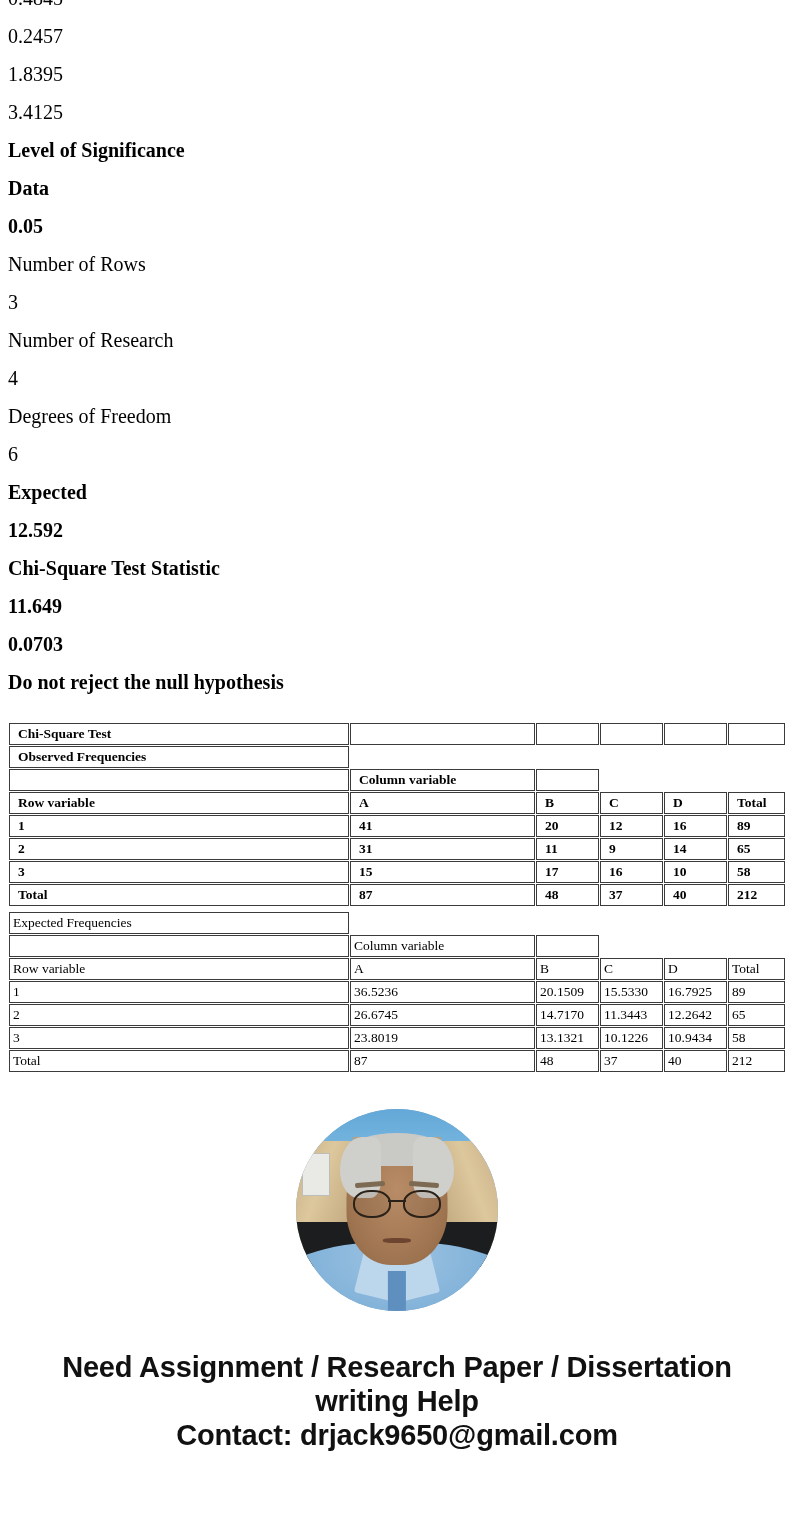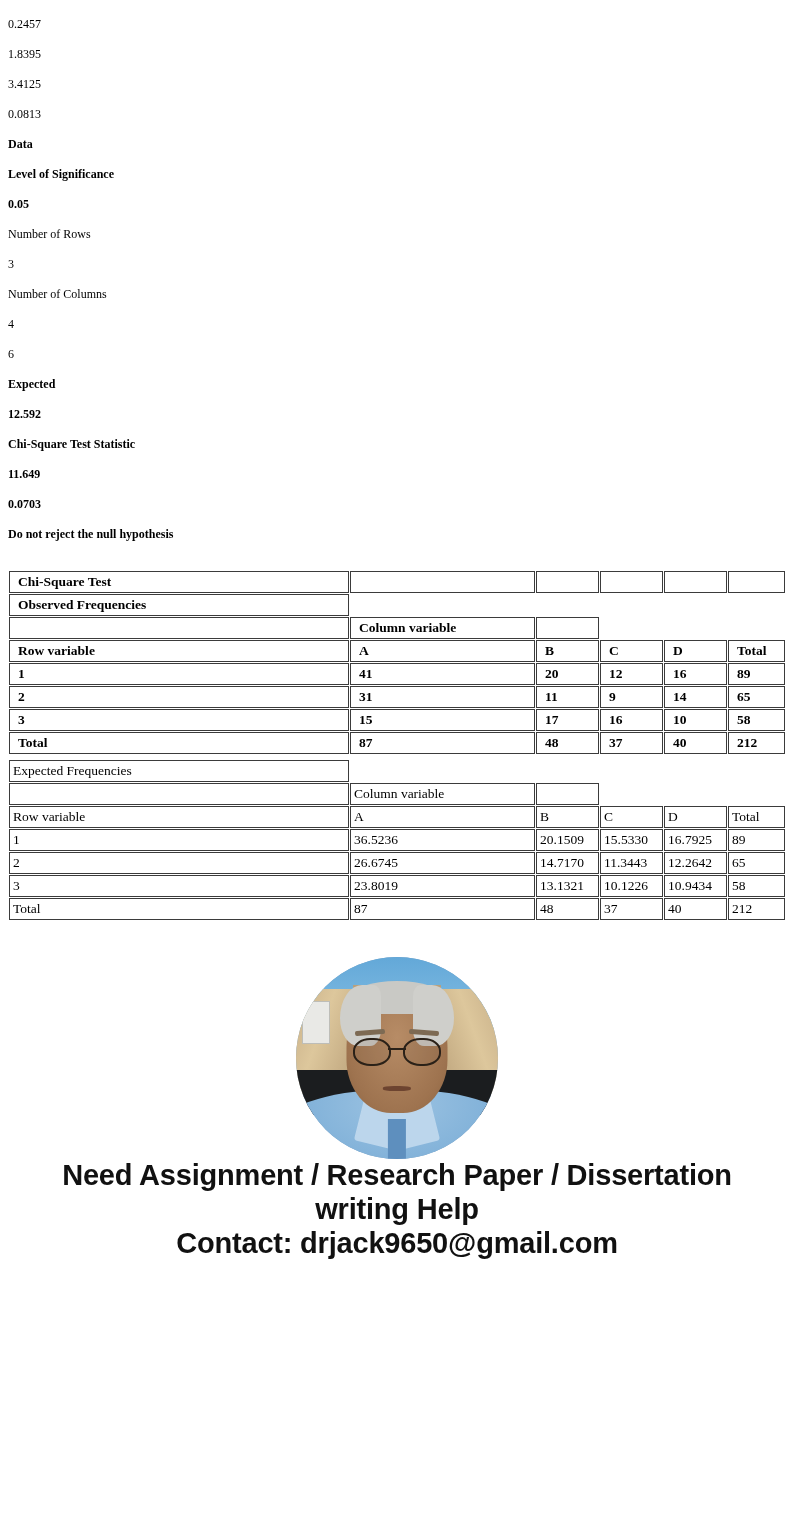--- a/index.html
+++ b/index.html
@@ -15,21 +15,21 @@
   }
 
   
   #stats-list {
     padding: 0 8px;
     margin: 0;
     position: relative;
     top: -12px;
   }
   .stat-line {
-    font-size: 12px;
+    font-size: 20px;
     line-height: 1;
     margin: 0 0 18px 0;
     white-space: nowrap;
   }
   .stat-line.bold { font-weight: bold; }
   .stat-line .ital { font-style: italic; }
 
   
   .freq-table {
     border-collapse: separate;
@@ -179,20 +179,21 @@
   .av-browL { left: 29%; transform: rotate(-4deg); }
   .av-browR { right: 29%; transform: rotate(4deg); }
   .av-mouth {
     position: absolute; left: 50%; top: 64%; transform: translateX(-50%);
     width: 14%; height: 2.2%;
     background: #6d4430; border-radius: 40%;
   }
 
   
   #promo {
+    margin-top: 40px;
     text-align: center;
     font-family: "Liberation Sans", "DejaVu Sans", sans-serif;
     font-weight: bold;
     color: #111111;
     line-height: 1.16;
     padding: 0 16px;
   }
   .promo-line {
     font-size: 29px;
     letter-spacing: -0.2px;
@@ -200,28 +201,28 @@
   .promo-line.contact { margin-top: 1px; }
 </style>
 </head>
 <body>
 
 <div id="stats-list">
     <div class="stat-line">0.4845</div>
     <div class="stat-line">0.2457</div>
     <div class="stat-line">1.8395</div>
     <div class="stat-line">3.4125</div>
-    <div class="stat-line">0.0813</div>
+    <div class="stat-line bold">Level of Significance</div>
     <div class="stat-line bold">Data</div>
-    <div class="stat-line bold">Level of Significance</div>
     <div class="stat-line bold">0.05</div>
     <div class="stat-line">Number of Rows</div>
     <div class="stat-line">3</div>
-    <div class="stat-line">Number of Columns</div>
+    <div class="stat-line">Number of Research</div>
     <div class="stat-line">4</div>
+    <div class="stat-line">Degrees of Freedom</div>
     <div class="stat-line">6</div>
     <div class="stat-line bold">Expected</div>
     <div class="stat-line bold">12.592</div>
     <div class="stat-line bold">Chi-Square Test Statistic</div>
     <div class="stat-line bold">11.649</div>
     <div class="stat-line bold">0.0703</div>
     <div class="stat-line bold">Do not reject the null hypothesis</div>
   </div>
 
 <table class="freq-table bold-section">

